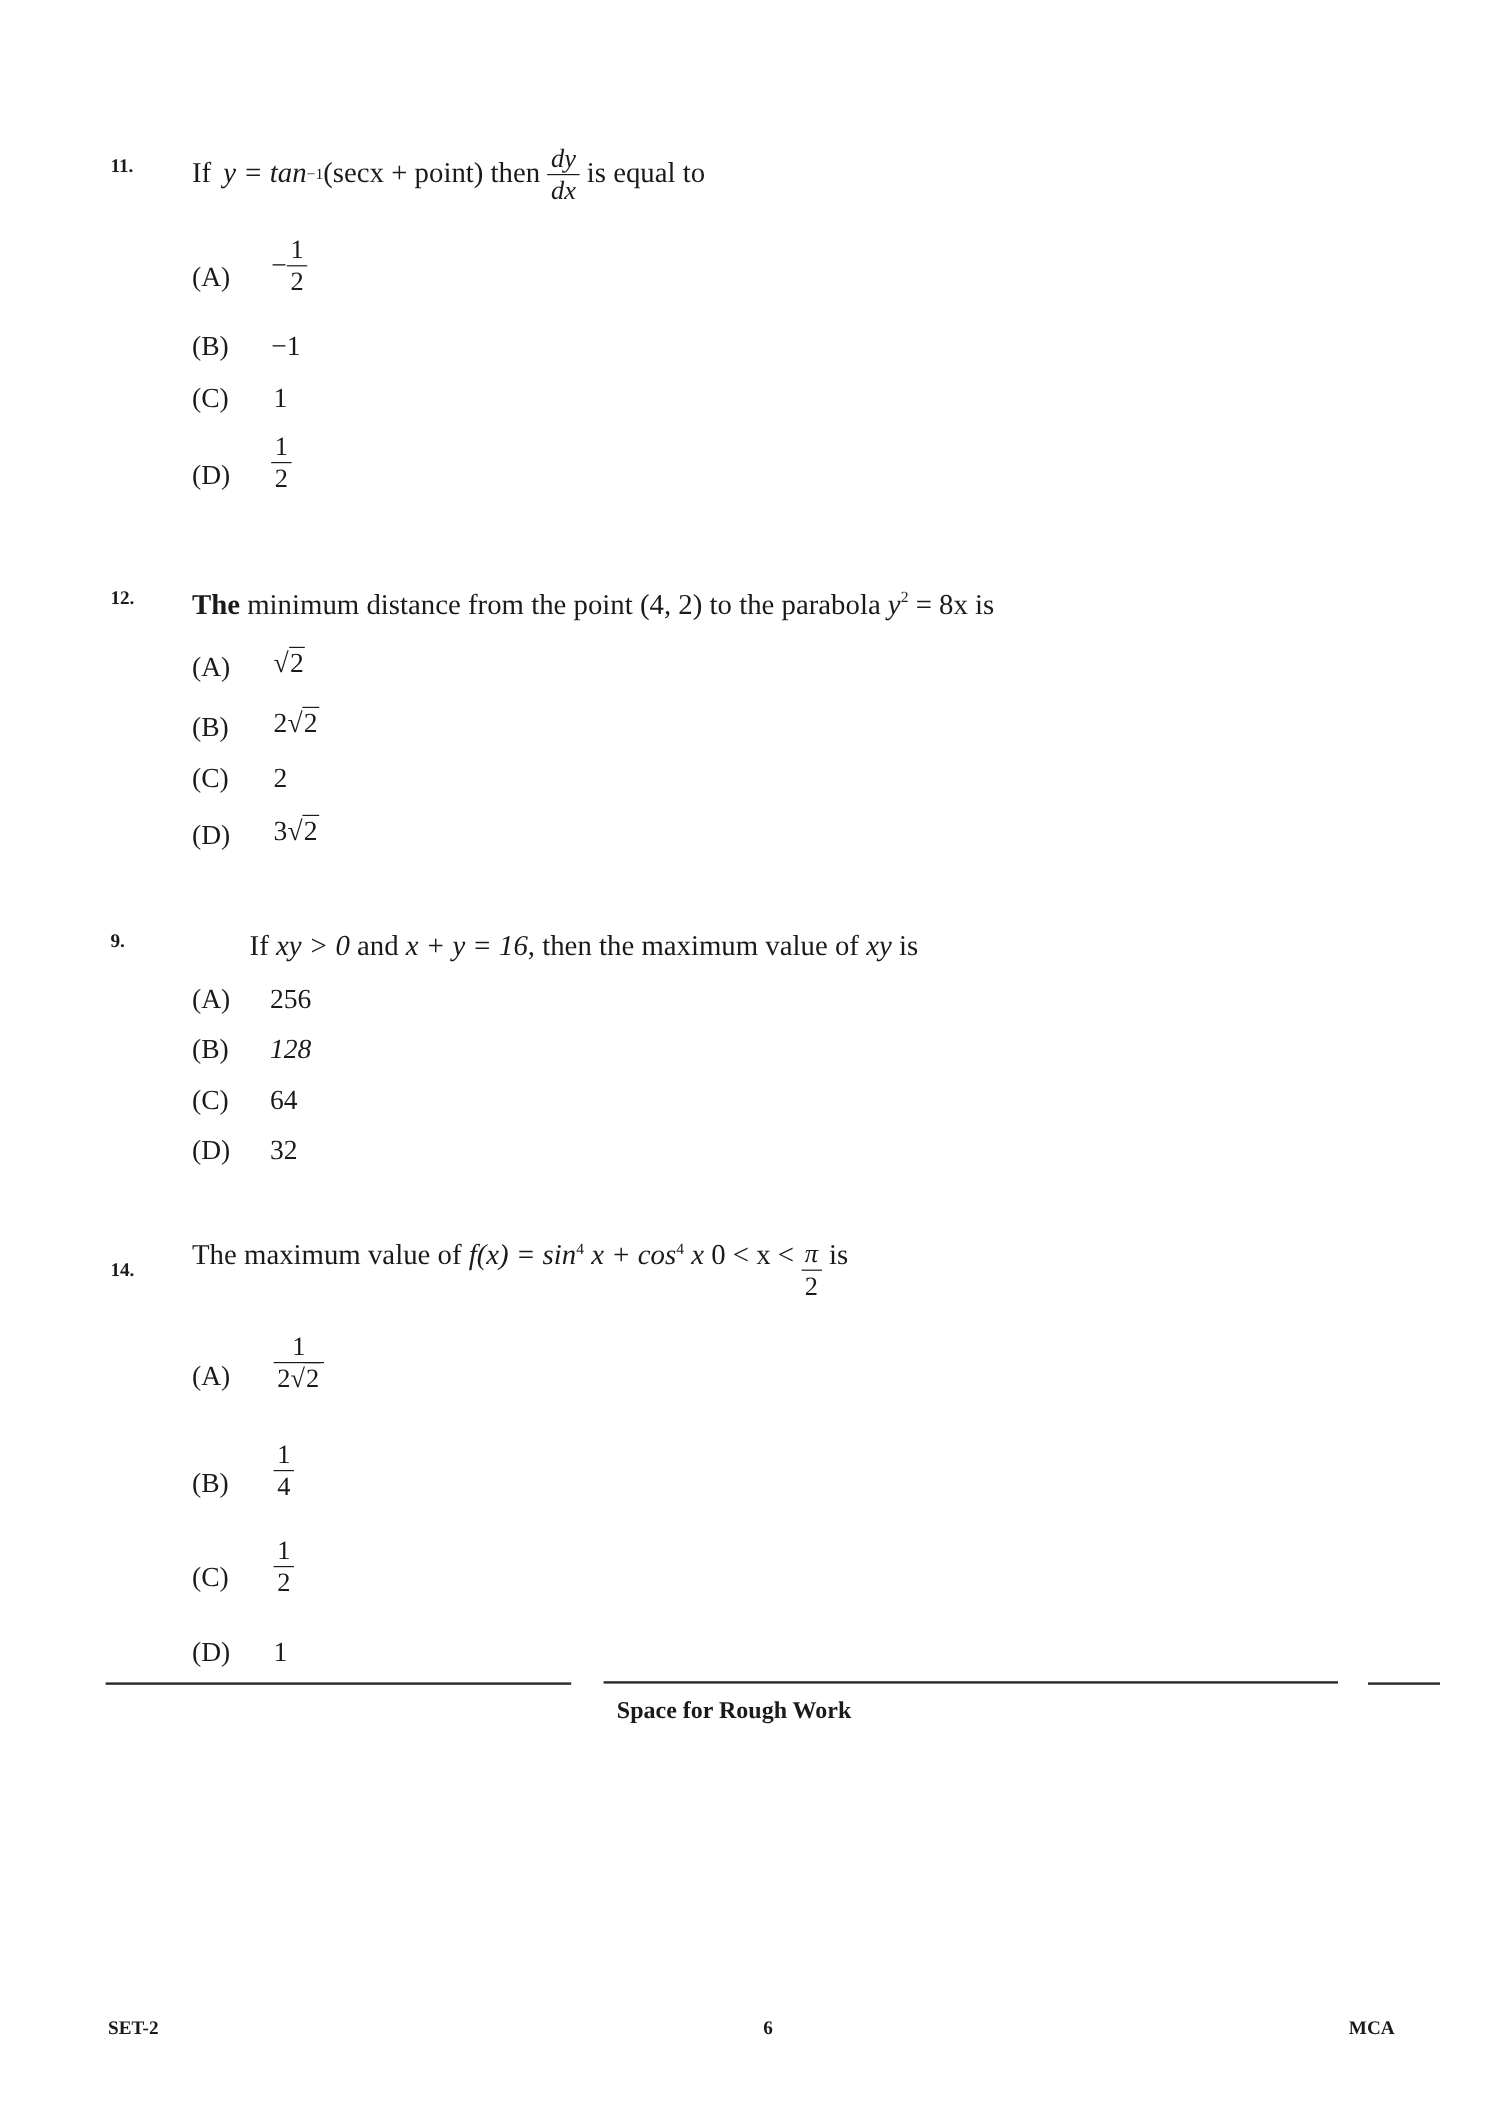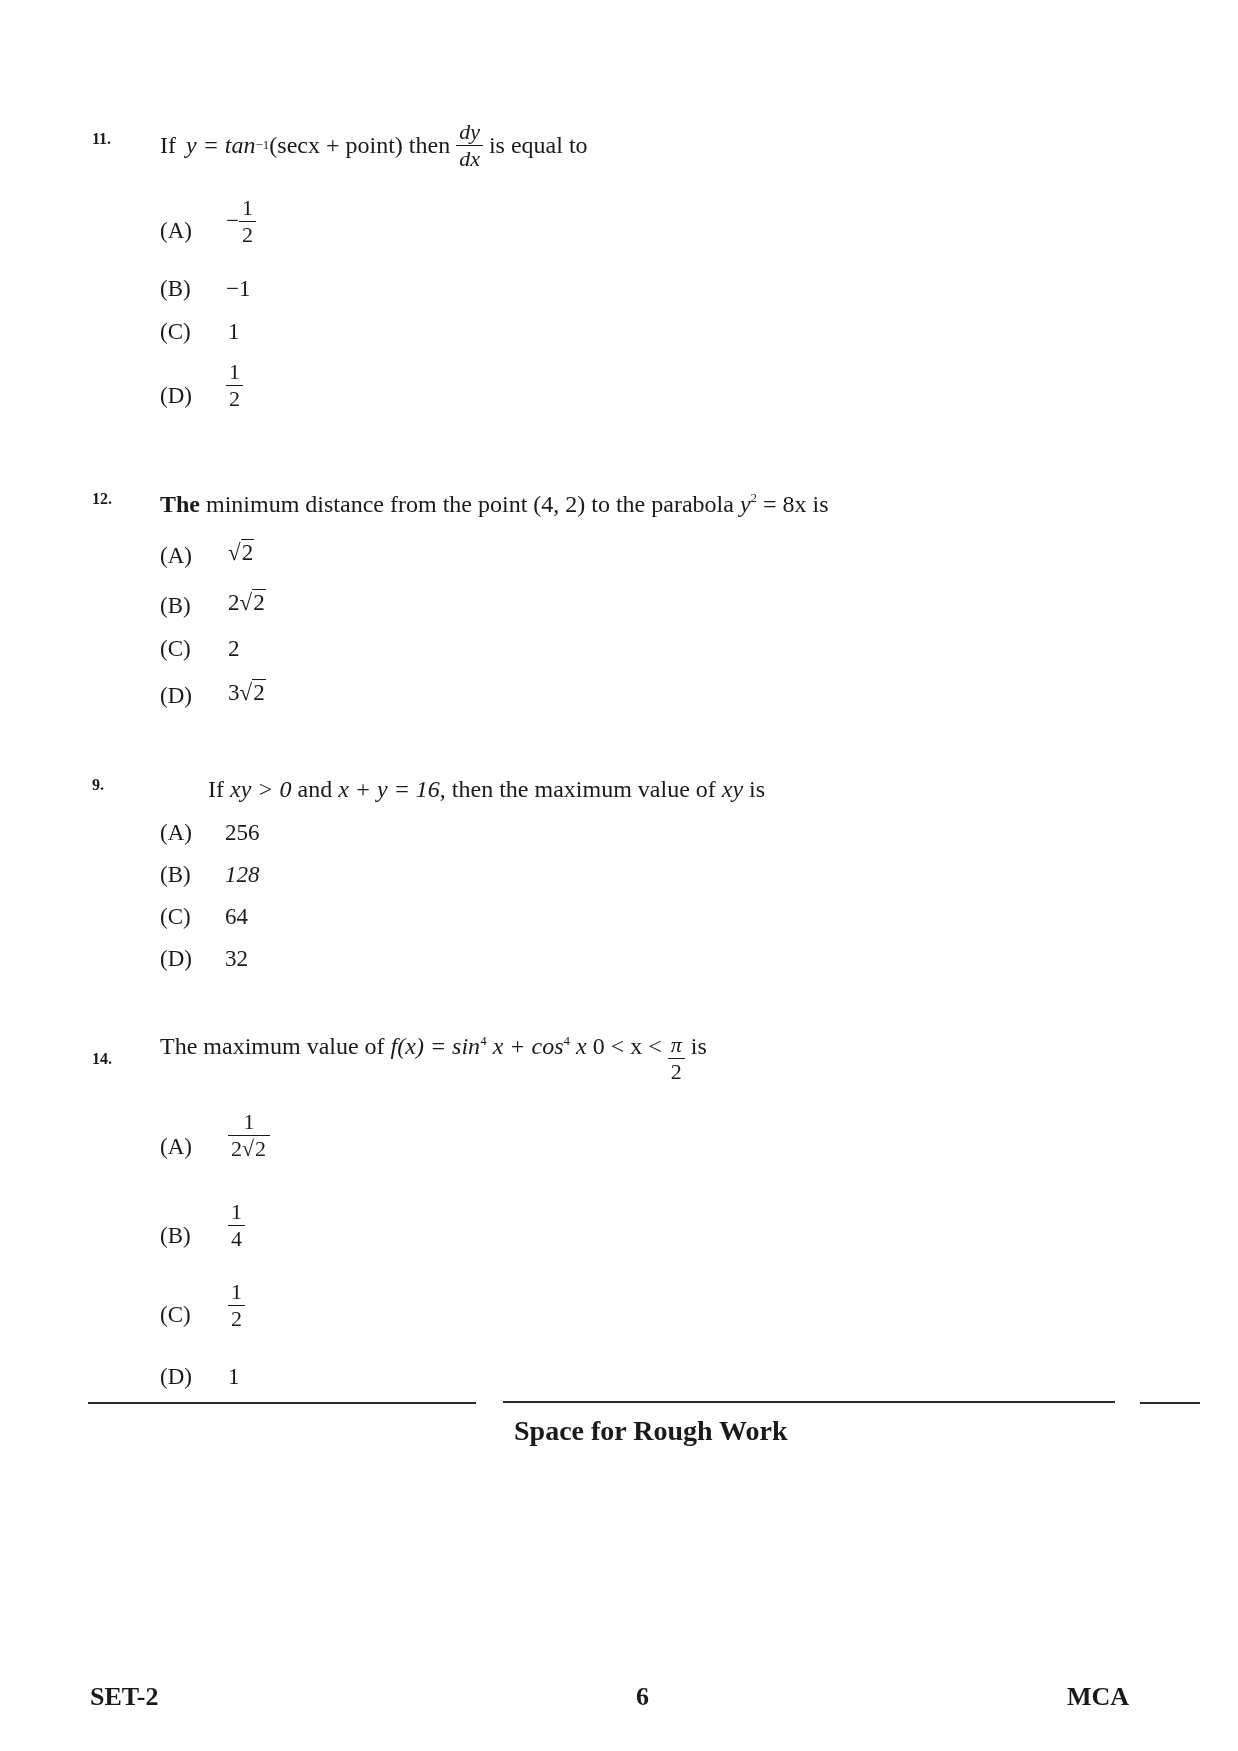--- a/index.html
+++ b/index.html
@@ -18,21 +18,21 @@
   sup { font-size: 13px; vertical-align: 10px; }
   .frac {
     display: inline-flex; flex-direction: column; align-items: center;
     vertical-align: middle; line-height: 1.05; font-size: 22px;
   }
   .frac .num { padding: 0 3px 2px; }
   .frac .den { border-top: 1.6px solid #1a1a1a; padding: 1px 3px 0; }
   .sqrt { display: inline-block; }
   .sqrt .rad { border-top: 1.6px solid #1a1a1a; padding: 0 1px; }
   .rule { position: absolute; height: 2px; background: #2a2a2a; }
-  .footer { font-weight: bold; font-size: 26px; }
+  .footer { font-weight: bold; font-size: 16px; }
 </style>
 </head>
 <body>
 
 <div>
   <span class="abs qnum" style="left:92px; top:130px;">11.</span>
   <div class="abs qtext" style="left:160px; top:120px; display:flex; align-items:center;">
     <span style="white-space:pre">If </span>
     <i class="v" style="margin-left:4px">y = tan</i>
       <sup>−1</sup>
@@ -174,17 +174,17 @@
   </div>
   <div>
     <span class="abs opt-label" style="left:160px; top:1364px;">(D)</span>
     <span class="abs opt-val" style="left:228px; top:1364px;">1</span>
   </div>
 </div>
 
 <div class="rule" style="left:88px; top:1402px; width:388px;"></div>
 <div class="rule" style="left:503px; top:1401px; width:612px;"></div>
 <div class="rule" style="left:1140px; top:1402px; width:60px;"></div>
-<span class="abs bold" style="left:514px; top:1415px; font-size:28px;">Space for Rough Work</span>
+<span class="abs bold" style="left:514px; top:1415px; font-size:20px;">Space for Rough Work</span>
 
 <span class="abs footer" style="left:90px; top:1682px;">SET-2</span>
 <span class="abs footer" style="left:636px; top:1682px;">6</span>
-<span class="abs footer" style="left:1067px; top:1682px;">MCA</span>
+<span class="abs footer" style="left:1124px; top:1682px;">MCA</span>
 
 </body></html>

